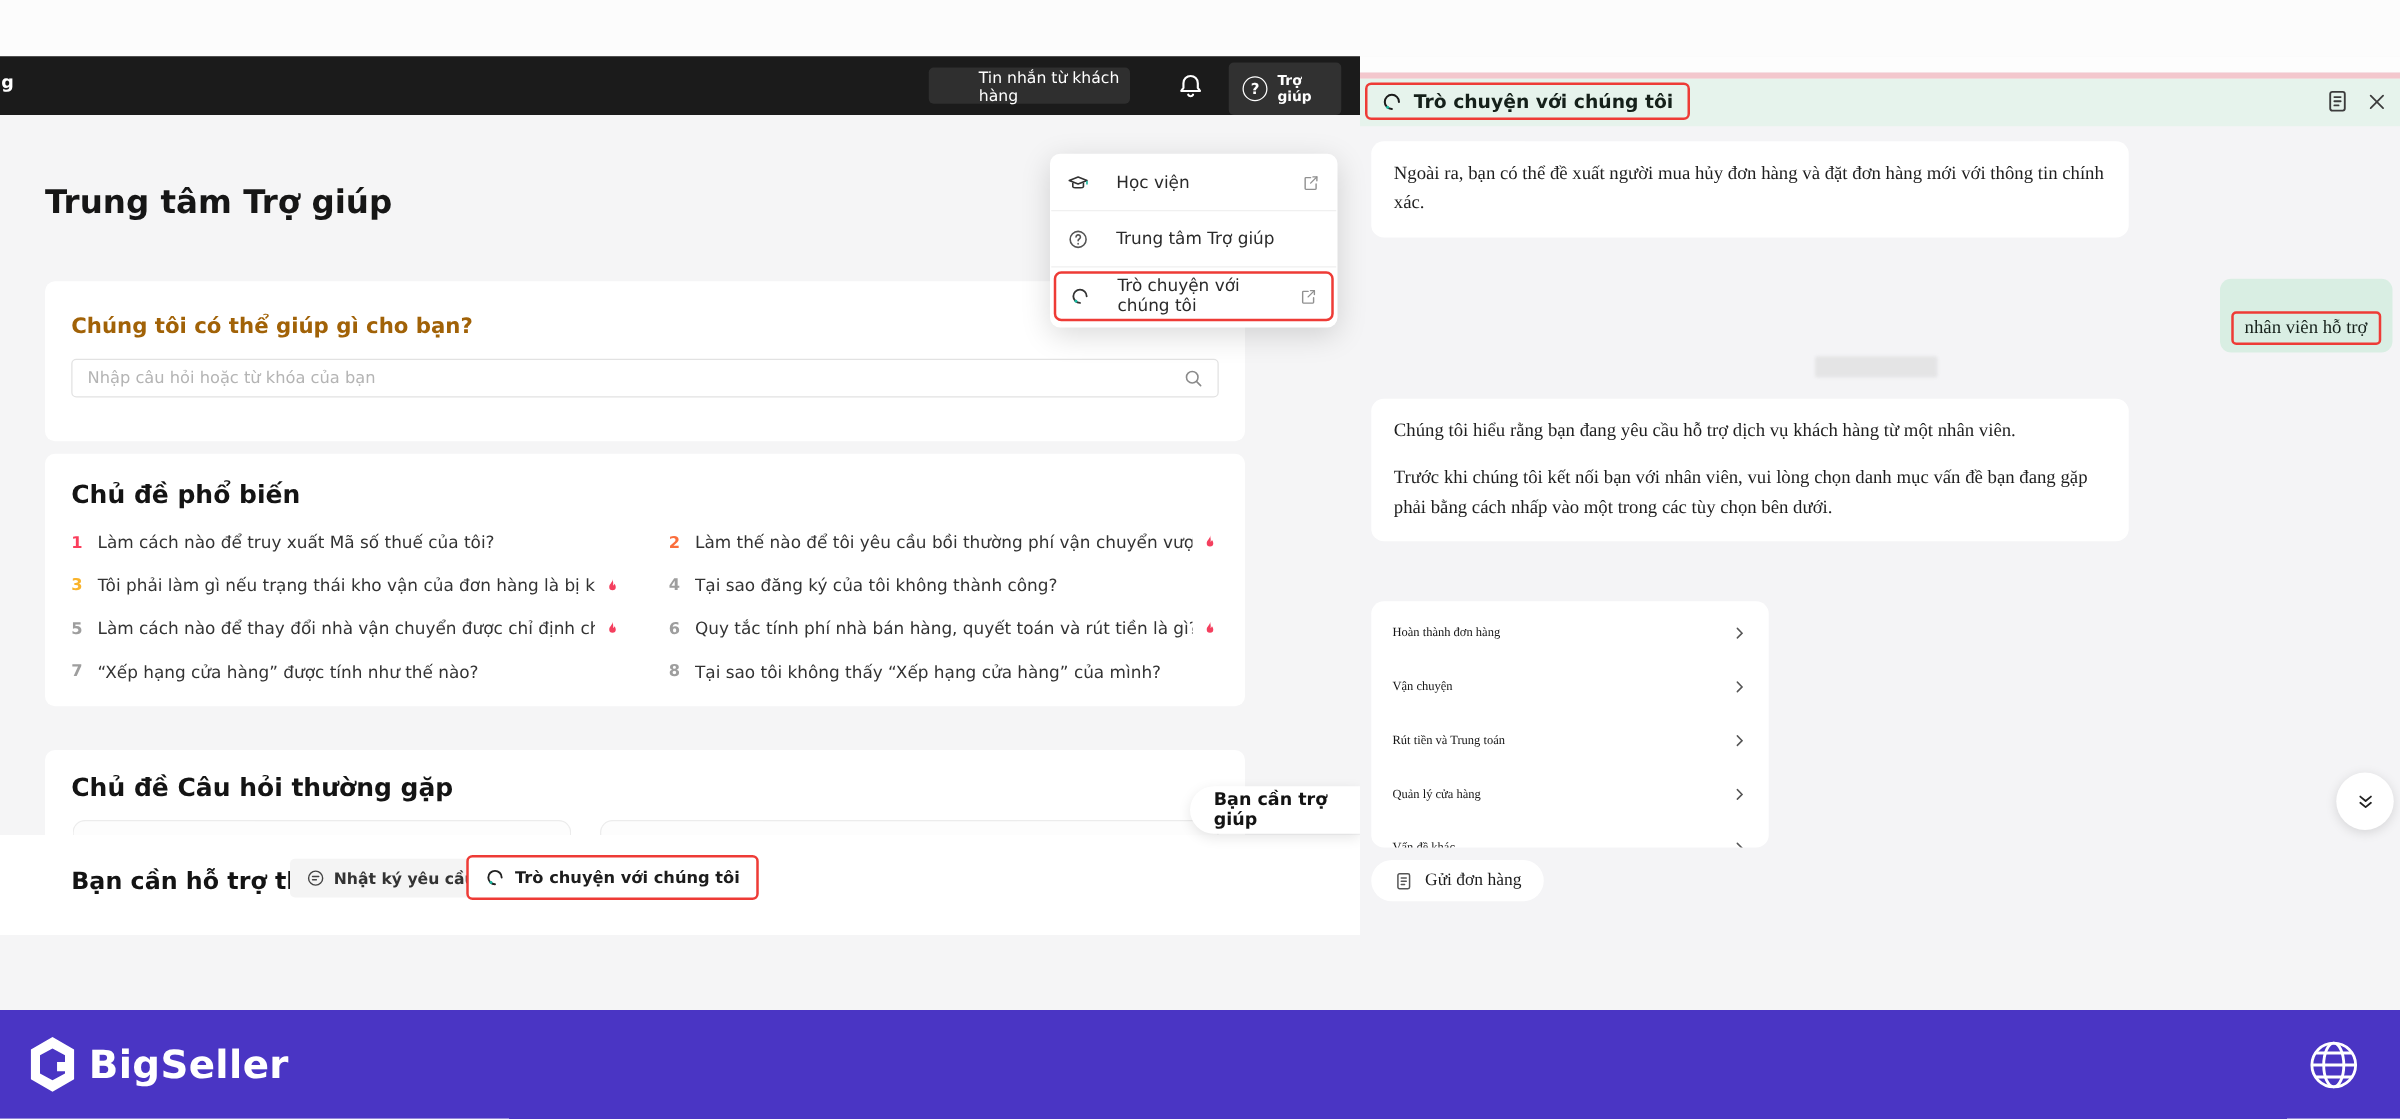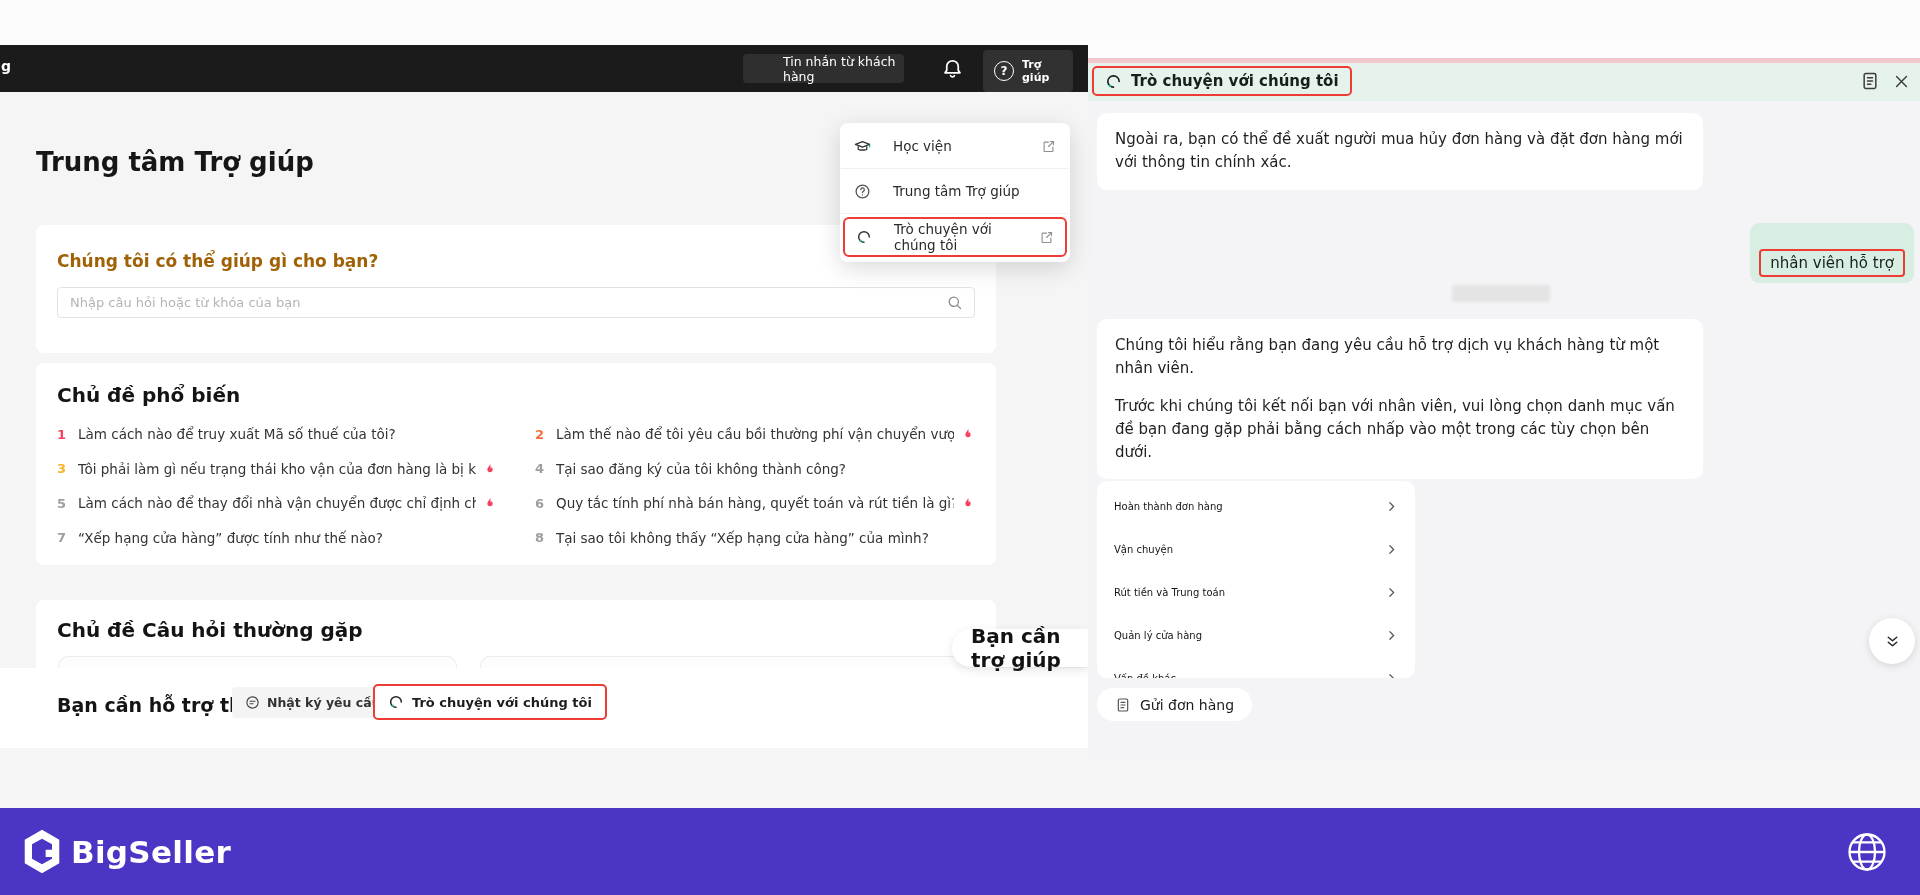--- a/index.html
+++ b/index.html
@@ -58,32 +58,32 @@
   .sb-label { position:absolute; left:57px; top:26px; font-size:19px; font-weight:bold; color:#141414; }
   .sb-log-btn { position:absolute; left:232px; top:19px; height:31px; padding:0 13px; background:#f4f4f4;
     border-radius:4px; display:flex; align-items:center; gap:7px; font-size:12.5px; font-weight:bold; color:#333; }
   .sb-chat-btn { position:absolute; left:373px; top:16px; height:36px; padding:0 13px; background:#fff;
     border:2px solid #ee3b36; border-radius:5px; display:flex; align-items:center; gap:8px;
     font-size:13px; font-weight:bold; color:#1d1d1d; }
 
   
   .tooltip { position:absolute; left:952px; top:629px; width:136px; height:38px; background:#fff;
     border-radius:19px 0 0 19px; box-shadow:0 3px 10px rgba(0,0,0,.10);
-    display:flex; align-items:center; padding-left:19px; font-size:20px; font-weight:bold; color:#131313; z-index:4; }
+    display:flex; align-items:center; padding-left:19px; font-size:14px; font-weight:bold; color:#131313; z-index:4; }
 
   
   .chat-panel { position:absolute; left:1088px; top:45px; width:832px; height:715px; background:#f4f4f6; z-index:5; }
   .cpt-white { height:13px; background:#fdfdfd; }
   .cpt-pink { height:5px; background:#f3c7cd; }
   .cp-header { height:38px; background:#e6f3ec; position:relative; }
   .cp-title-box { position:absolute; left:4px; top:3px; height:30px; border:2.5px solid #ee3b36; border-radius:5px;
     display:flex; align-items:center; gap:9px; padding:0 11px; }
   .cp-title { font-size:15px; font-weight:bold; color:#15201a; }
   .cp-icons { position:absolute; right:10px; top:8px; display:flex; gap:13px; align-items:center; }
-  .cp-body { position:relative; height:659px; }
+  .cp-body { position:relative; height:659px;font-family:Liberation Serif, serif; }
   .bubble-bot { position:absolute; left:9px; width:606px; background:#fff; border-radius:10px;
     padding:15px 18px; font-size:15px; line-height:1.55; color:#1f1f1f; }
   .msg1 { top:12px; }
   .msg2 { top:218px; }
   .msg2 p + p { margin-top:14px; }
   .bubble-user { position:absolute; right:6px; top:122px; background:#d9eee3; border-radius:9px; padding:6px 9px; }
   .bubble-user span { display:inline-block; border:2px solid #ee3b36; border-radius:4px;
     padding:3px 9px; font-size:15px; color:#16211b;margin-top:20px; }
   .blur-chip { position:absolute; left:364px; top:184px; width:98px; height:17px;
     background:#e4e4e5; border-radius:2px; filter:blur(1.4px); }

